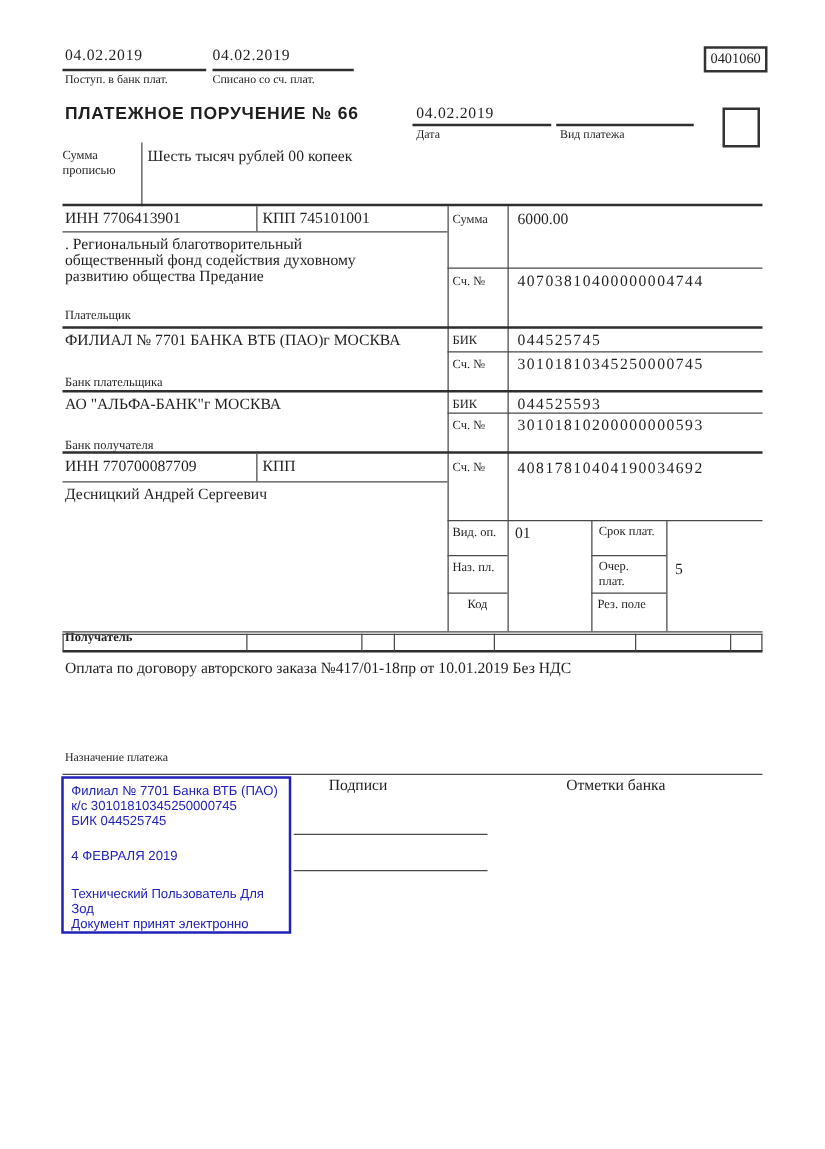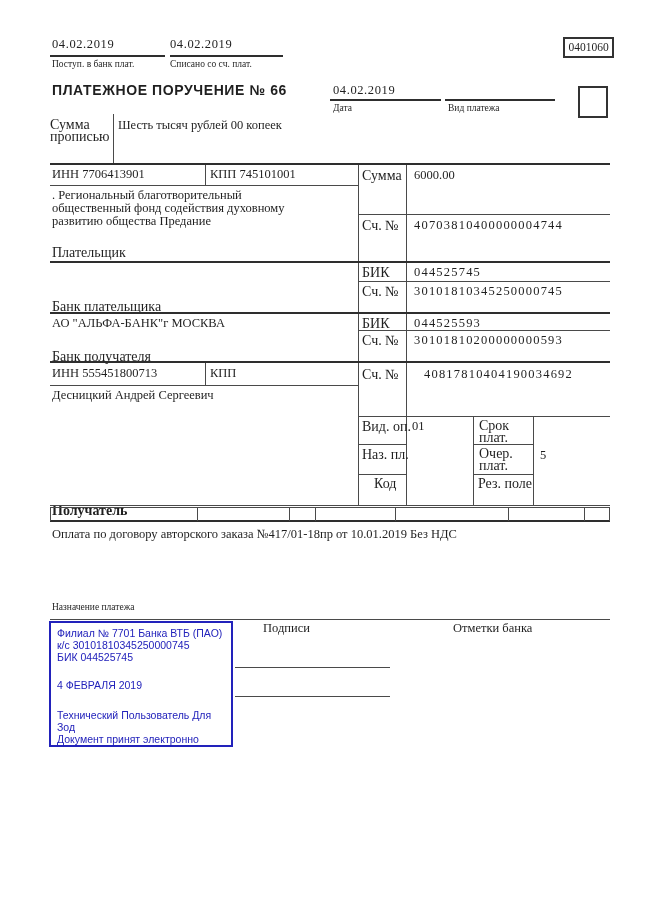--- a/index.html
+++ b/index.html
@@ -2,21 +2,21 @@
 <html><head>
 <meta charset="utf-8">
 <style>
   html,body{margin:0;padding:0;background:#e8e8e8;}
   #page{
     position:relative; width:660px; height:919px; background:#ffffff;
     font-family:"Liberation Serif", serif; color:#1f1f1f; overflow:hidden;
   }
   .t{position:absolute; font-size:12.5px; line-height:13.5px; white-space:nowrap;}
   .wrap{white-space:normal;}
-  .small{font-size:14px; line-height:12px;}
+  .small{font-size:10px; line-height:12px;}
   .tiny{font-size:9.5px; line-height:11px;}
   .num{letter-spacing:1.2px;}
   .dt{letter-spacing:0.6px;text-align:center;}
   .hl{position:absolute; background:#4a4a4a; height:1px;}
   .hl.thick{height:2px; background:#2e2e2e;}
   .vl{position:absolute; background:#4a4a4a; width:1px;}
   .box{position:absolute; border:2px solid #333; background:transparent;}
   .title{font-family:"Liberation Sans", sans-serif; font-weight:bold; font-size:14px; letter-spacing:0.6px;}
   .stampbox{position:absolute; border:2px solid #2222bb;}
   .stamp-line{font-family:"Liberation Sans", sans-serif; font-size:10.5px; line-height:12.2px; color:#2222bb; white-space:nowrap;}
@@ -67,46 +67,47 @@
   <div class="t" style="left:52px;top:215px;">развитию общества Предание</div>
   <div class="t small" style="left:52px;top:247px;">Плательщик</div>
   <div class="hl thick" style="left:50px;top:261px;width:560px;"></div>
 
   <div class="t small" style="left:362px;top:170px;">Сумма</div>
   <div class="t" style="left:414px;top:169px;">6000.00</div>
   <div class="hl" style="left:358px;top:214px;width:252px;"></div>
   <div class="t small" style="left:362px;top:220px;">Сч. №</div>
   <div class="t num" style="left:414px;top:219px;">40703810400000004744</div>
 
+  <div class="t" style="left:52px;top:266px;">ФИЛИАЛ № 7701 БАНКА ВТБ (ПАО)г МОСКВА</div>
   <div class="t small" style="left:362px;top:267px;">БИК</div>
   <div class="t num" style="left:414px;top:266px;">044525745</div>
   <div class="hl" style="left:358px;top:281px;width:252px;"></div>
   <div class="t small" style="left:362px;top:286px;">Сч. №</div>
   <div class="t num" style="left:414px;top:285px;">30101810345250000745</div>
   <div class="t small" style="left:52px;top:301px;">Банк плательщика</div>
   <div class="hl thick" style="left:50px;top:312px;width:560px;"></div>
 
   <div class="t" style="left:52px;top:317px;">АО "АЛЬФА-БАНК"г МОСКВА</div>
   <div class="t small" style="left:362px;top:318px;">БИК</div>
   <div class="t num" style="left:414px;top:317px;">044525593</div>
   <div class="hl" style="left:358px;top:330px;width:252px;"></div>
   <div class="t small" style="left:362px;top:335px;">Сч. №</div>
   <div class="t num" style="left:414px;top:334px;">30101810200000000593</div>
   <div class="t small" style="left:52px;top:351px;">Банк получателя</div>
   <div class="hl thick" style="left:50px;top:361px;width:560px;"></div>
 
-  <div class="t" style="left:52px;top:367px;">ИНН 555451800713</div>
+  <div class="t" style="left:52px;top:367px;">ИНН 770700087709</div>
   <div class="vl" style="left:205px;top:363px;height:22px;"></div>
   <div class="t" style="left:210px;top:367px;">КПП</div>
   <div class="hl" style="left:50px;top:385px;width:308px;"></div>
   <div class="t" style="left:52px;top:389px;">Десницкий Андрей Сергеевич</div>
   <div class="t small" style="left:52px;top:505px;font-weight:bold;">Получатель</div>
 
   <div class="t small" style="left:362px;top:369px;">Сч. №</div>
-  <div class="t num" style="left:424px;top:368px;">40817810404190034692</div>
+  <div class="t num" style="left:414px;top:368px;">40817810404190034692</div>
 
   <div class="hl" style="left:358px;top:416px;width:252px;"></div>
   <div class="vl" style="left:473px;top:416px;height:89px;"></div>
   <div class="vl" style="left:533px;top:416px;height:89px;"></div>
 
   <div class="t small" style="left:362px;top:421px;">Вид. оп.</div>
   <div class="t" style="left:412px;top:420px;">01</div>
   <div class="t small wrap" style="left:479px;top:420px;width:46px;">Срок плат.</div>
   <div class="t" style="left:540px;top:420px;"></div>
 

